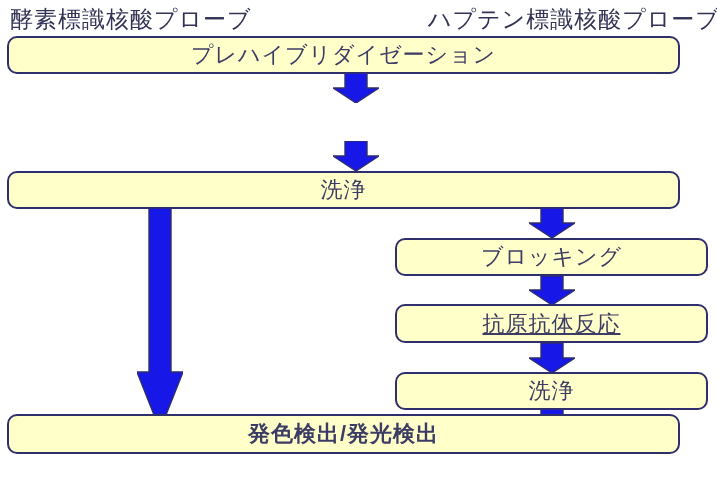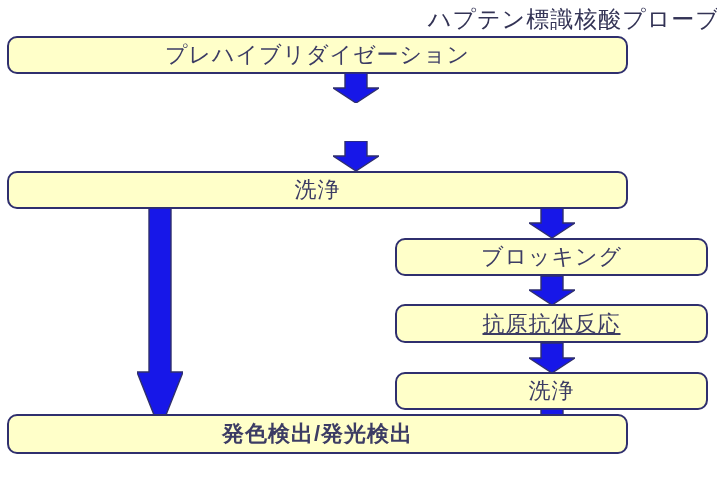--- a/index.html
+++ b/index.html
@@ -19,21 +19,21 @@
   .col-header.right { left: 428px; }
   .box {
     position: absolute; box-sizing: border-box;
     background: var(--box-fill, #ffffc9);
     border: 2px solid var(--box-border, #2f2f6e);
     border-radius: 10px;
     display: flex; align-items: center; justify-content: center;
     font-size: 22px; color: var(--box-text, #3c3c64);
     letter-spacing: 1px; white-space: nowrap;
   }
-  .box.wide   { left: 7px;   width: 621px; }
+  .box.wide   { left: 7px;   width: 673px; }
   .box.narrow { left: 395px; width: 313px; }
   #box-pre      { top: 36px;  height: 38px; }
   #box-hyb      { top: 106px; height: 36px; }
   #box-wash1    { top: 171px; height: 38px; }
   #box-blocking { top: 238px; height: 38px; }
   #box-antigen  { top: 304px; height: 39px; text-decoration: underline; }
   #box-wash2    { top: 372px; height: 38px; }
   #box-final    { top: 414px; height: 40px; font-weight: bold; }
   .arrow { position: absolute; display: block; }
   .arrow polygon {
@@ -41,20 +41,21 @@
     stroke: var(--arrow-stroke, #2f2f6e);
     stroke-width: 1.4;
     stroke-linejoin: miter;
   }
 </style>
 </head>
 <body>
 
 <div class="canvas">
 
+  <div class="col-header left">酵素標識核酸プローブ</div>
 
   <div class="col-header right">ハプテン標識核酸プローブ</div>
 
   <div class="box wide" id="box-pre">プレハイブリダイゼーション</div>
 
   <svg class="arrow" style="left:333px; top:73px;" width="46" height="30" viewBox="0 0 46 30" aria-hidden="true">
     <polygon points="12,0 34,0 34,15 46,15 23,30 0,15 12,15"></polygon>
   </svg>
 
 

